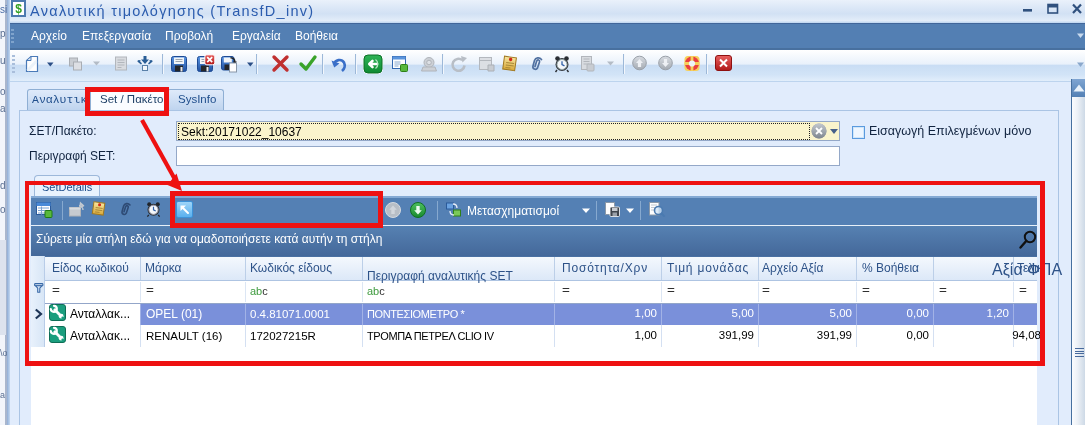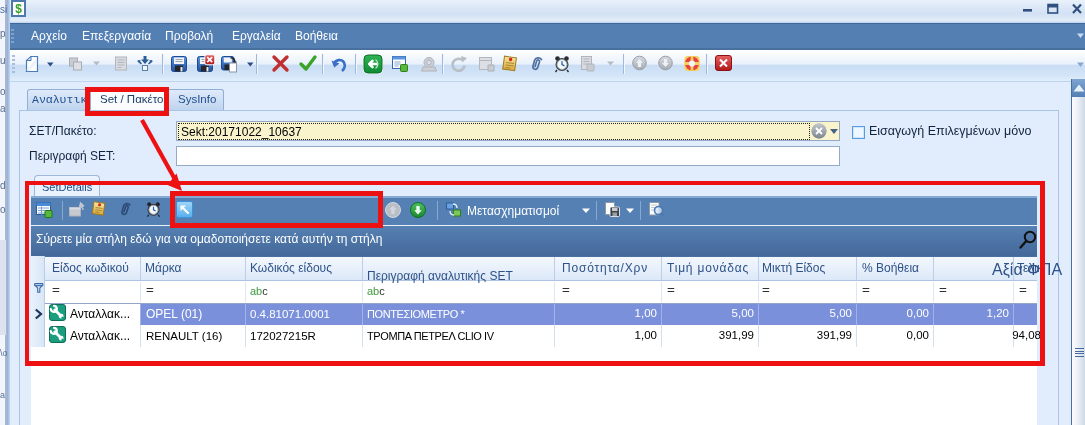--- a/index.html
+++ b/index.html
@@ -28,20 +28,21 @@
 
 <div class="abs" style="left:7px;top:0;width:3px;height:425px;background:linear-gradient(90deg,#8fadd6,#c2d7f0);"></div>
 
 <div class="abs" style="left:10px;top:0;width:1075px;height:23px;
   background:linear-gradient(#eaf1fb 0%,#dbe7f7 35%,#d2e1f4 60%,#e3edf9 90%,#bcd4ef 100%);"></div>
 
 <svg class="abs" style="left:11px;top:1px;" width="16" height="16" viewBox="0 0 16 16">
   <rect x="1" y="0" width="13" height="15" fill="#ffffff" stroke="#4c7ab0" stroke-width="2"></rect>
   <text x="7.5" y="12" font-size="12" font-weight="bold" fill="#33a023" text-anchor="middle" font-family="Liberation Sans">$</text>
 </svg>
+<div class="t" style="left:30px;top:3px;font-size:14.5px;letter-spacing:1.3px;color:#2b5cae;">Αναλυτική τιμολόγησης (TransfD_inv)</div>
 
 <svg class="abs" style="left:1020px;top:3px;" width="64" height="12" viewBox="0 0 64 12">
   <rect x="3" y="6" width="9" height="2.6" fill="#30517e"></rect>
   <rect x="28" y="1.5" width="9.5" height="8.5" fill="none" stroke="#30517e" stroke-width="1.6"></rect>
   <rect x="28" y="1.5" width="9.5" height="3" fill="#30517e"></rect>
   <path d="M53 1.5 L61 10 M61 1.5 L53 10" stroke="#30517e" stroke-width="2.2"></path>
 </svg>
 
 <div class="abs" style="left:10px;top:23px;width:1075px;height:25px;background:#537fb3;border-top:1px solid #41669a;"></div>
 <div class="abs" style="left:11px;top:29px;width:3px;height:14px;
@@ -413,21 +414,21 @@
 <div class="abs" style="left:856px;top:257px;width:1px;height:23px;background:#bccfe8;"></div>
 <div class="abs" style="left:933px;top:257px;width:1px;height:23px;background:#bccfe8;"></div>
 <div class="abs" style="left:1013px;top:257px;width:1px;height:23px;background:#bccfe8;"></div>
 
 <div class="t" style="left:52px;top:261px;font-size:12px;color:#2d5288;">Είδος κωδικού</div>
 <div class="t" style="left:145px;top:261px;font-size:12px;color:#2d5288;">Μάρκα</div>
 <div class="t" style="left:250px;top:261px;font-size:12px;color:#2d5288;">Κωδικός είδους</div>
 <div class="t" style="left:367px;top:261px;font-size:12px;color:#2d5288;margin-top:8px;">Περιγραφή αναλυτικής SET</div>
 <div class="t" style="left:562px;top:261px;font-size:12px;letter-spacing:0.8px;color:#2d5288;text-align:right;">Ποσότητα/Χρν</div>
 <div class="t" style="left:667px;top:261px;font-size:12px;letter-spacing:0.8px;color:#2d5288;">Τιμή μονάδας</div>
-<div class="t" style="left:762px;top:261px;font-size:12px;color:#2d5288;">Μικτή Είδος</div>
+<div class="t" style="left:762px;top:261px;font-size:12px;color:#2d5288;">Αρχείο Αξία</div>
 <div class="t" style="left:862px;top:261px;font-size:12px;color:#2d5288;">% Βοήθεια</div>
 <div class="t" style="left:992px;top:261px;font-size:16px;color:#2d5288;">Αξία ΦΠΑ</div>
 <div class="t" style="left:1017px;top:261px;font-size:12px;color:#2d5288;">Τελικ</div>
 
 <div class="abs" style="left:140px;top:282px;width:1px;height:20px;background:#dce6f4;"></div>
 <div class="abs" style="left:245px;top:282px;width:1px;height:20px;background:#dce6f4;"></div>
 <div class="abs" style="left:362px;top:282px;width:1px;height:20px;background:#dce6f4;"></div>
 <div class="abs" style="left:554px;top:282px;width:1px;height:20px;background:#dce6f4;"></div>
 <div class="abs" style="left:661px;top:282px;width:1px;height:20px;background:#dce6f4;"></div>
 <div class="abs" style="left:758px;top:282px;width:1px;height:20px;background:#dce6f4;"></div>

